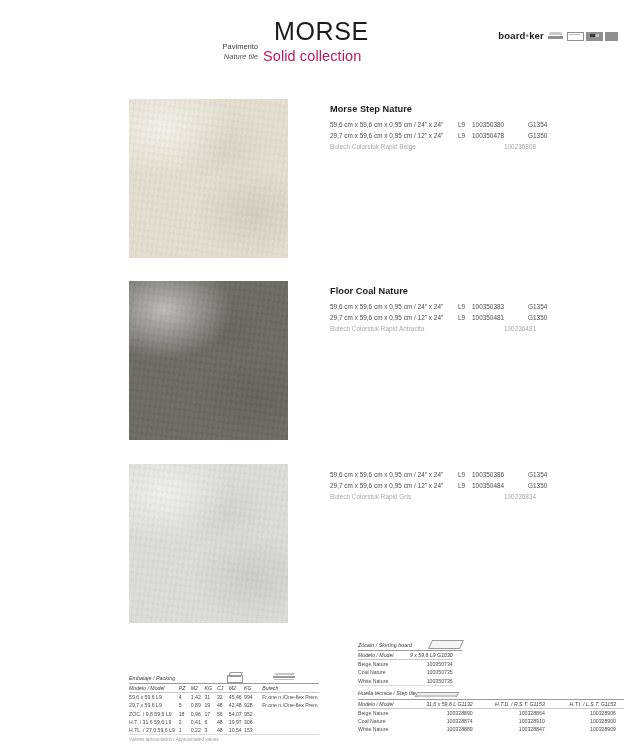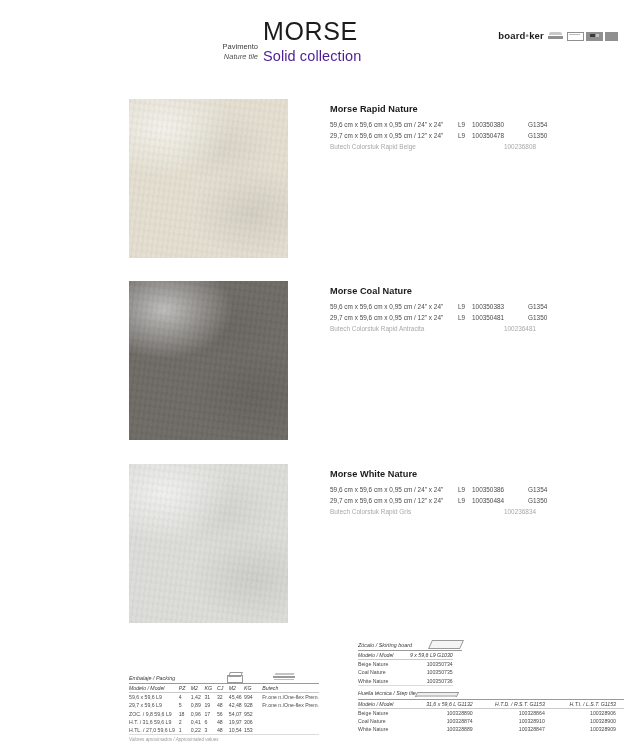--- a/index.html
+++ b/index.html
@@ -11,26 +11,26 @@
   .page{position:relative;width:627px;height:749px;}
 
   
   .header{position:absolute;left:0;top:0;width:627px;height:82px;}
   .h-sub{
     position:absolute;left:175px;top:42px;width:83px;text-align:right;
     font-size:7.5px;line-height:9.5px;color:#3a3a3a;
   }
   .h-sub .it{font-style:italic;color:#555;}
   .h-title{
-    position:absolute;left:263px;top:17px;
+    position:absolute;left:274px;top:17px;
     font-size:25px;letter-spacing:.6px;font-weight:400;color:#1b1b1b;
   }
   .h-coll{
     position:absolute;left:263px;top:48px;
-    font-size:14.5px;font-weight:400;color:#4c1d95;letter-spacing:.1px;
+    font-size:14.5px;font-weight:400;color:#be185d;letter-spacing:.1px;
   }
   .brand{position:absolute;right:7px;top:30px;display:flex;align-items:center;gap:4px;}
   .brand-word{font-size:9.5px;font-weight:bold;letter-spacing:.2px;color:#1b1b1b;}
   .brand-word .dot{color:#8a8a8a;font-weight:bold;}
   .picto{width:15px;height:9px;position:relative;display:inline-block;}
   .picto i{position:absolute;display:block;background:#8f8f8f;}
   
   .p1 .a{left:1px;top:1px;width:13px;height:3px;border-radius:2px 2px 0 0;background:#c9c9c9;}
   .p1 .b{left:0;top:4.5px;width:15px;height:3px;background:#8f8f8f;}
   
@@ -152,21 +152,21 @@
           <i class="a"></i>
         </span>
     </div>
   </div>
 
   <div class="prod" style="top:99px;">
     <div class="swatch" style="top:0;">
       <div class="sw-inner" id="sw0" style="background: rgb(227, 222, 208);"></div>
     </div>
     <div class="info" style="top:5px;">
-      <div class="p-name">Morse Rapid Nature</div>
+      <div class="p-name">Morse Step Nature</div>
       <div class="row">
         <span class="size">59,6 cm x 59,6 cm x 0,95 cm / 24" x 24"</span>
         <span class="ln">L9</span>
         <span class="code">100350380</span>
         <span class="ref">G1354</span>
       </div>
       <div class="row">
         <span class="size">29,7 cm x 59,6 cm x 0,95 cm / 12" x 24"</span>
         <span class="ln">L9</span>
         <span class="code">100350478</span>
@@ -177,21 +177,21 @@
         <span class="gcode">100236808</span>
       </div>
     </div>
   </div>
 
   <div class="prod" style="top:281px;">
     <div class="swatch" style="top:0;">
       <div class="sw-inner" id="sw1" style="background: rgb(110, 107, 102);"></div>
     </div>
     <div class="info" style="top:5px;">
-      <div class="p-name">Morse Coal Nature</div>
+      <div class="p-name">Floor Coal Nature</div>
       <div class="row">
         <span class="size">59,6 cm x 59,6 cm x 0,95 cm / 24" x 24"</span>
         <span class="ln">L9</span>
         <span class="code">100350383</span>
         <span class="ref">G1354</span>
       </div>
       <div class="row">
         <span class="size">29,7 cm x 59,6 cm x 0,95 cm / 12" x 24"</span>
         <span class="ln">L9</span>
         <span class="code">100350481</span>
@@ -202,21 +202,20 @@
         <span class="gcode">100236481</span>
       </div>
     </div>
   </div>
 
   <div class="prod" style="top:464px;">
     <div class="swatch" style="top:0;">
       <div class="sw-inner" id="sw2" style="background: rgb(220, 220, 216);"></div>
     </div>
     <div class="info" style="top:5px;">
-      <div class="p-name">Morse White Nature</div>
       <div class="row">
         <span class="size">59,6 cm x 59,6 cm x 0,95 cm / 24" x 24"</span>
         <span class="ln">L9</span>
         <span class="code">100350386</span>
         <span class="ref">G1354</span>
       </div>
       <div class="row">
         <span class="size">29,7 cm x 59,6 cm x 0,95 cm / 12" x 24"</span>
         <span class="ln">L9</span>
         <span class="code">100350484</span>

